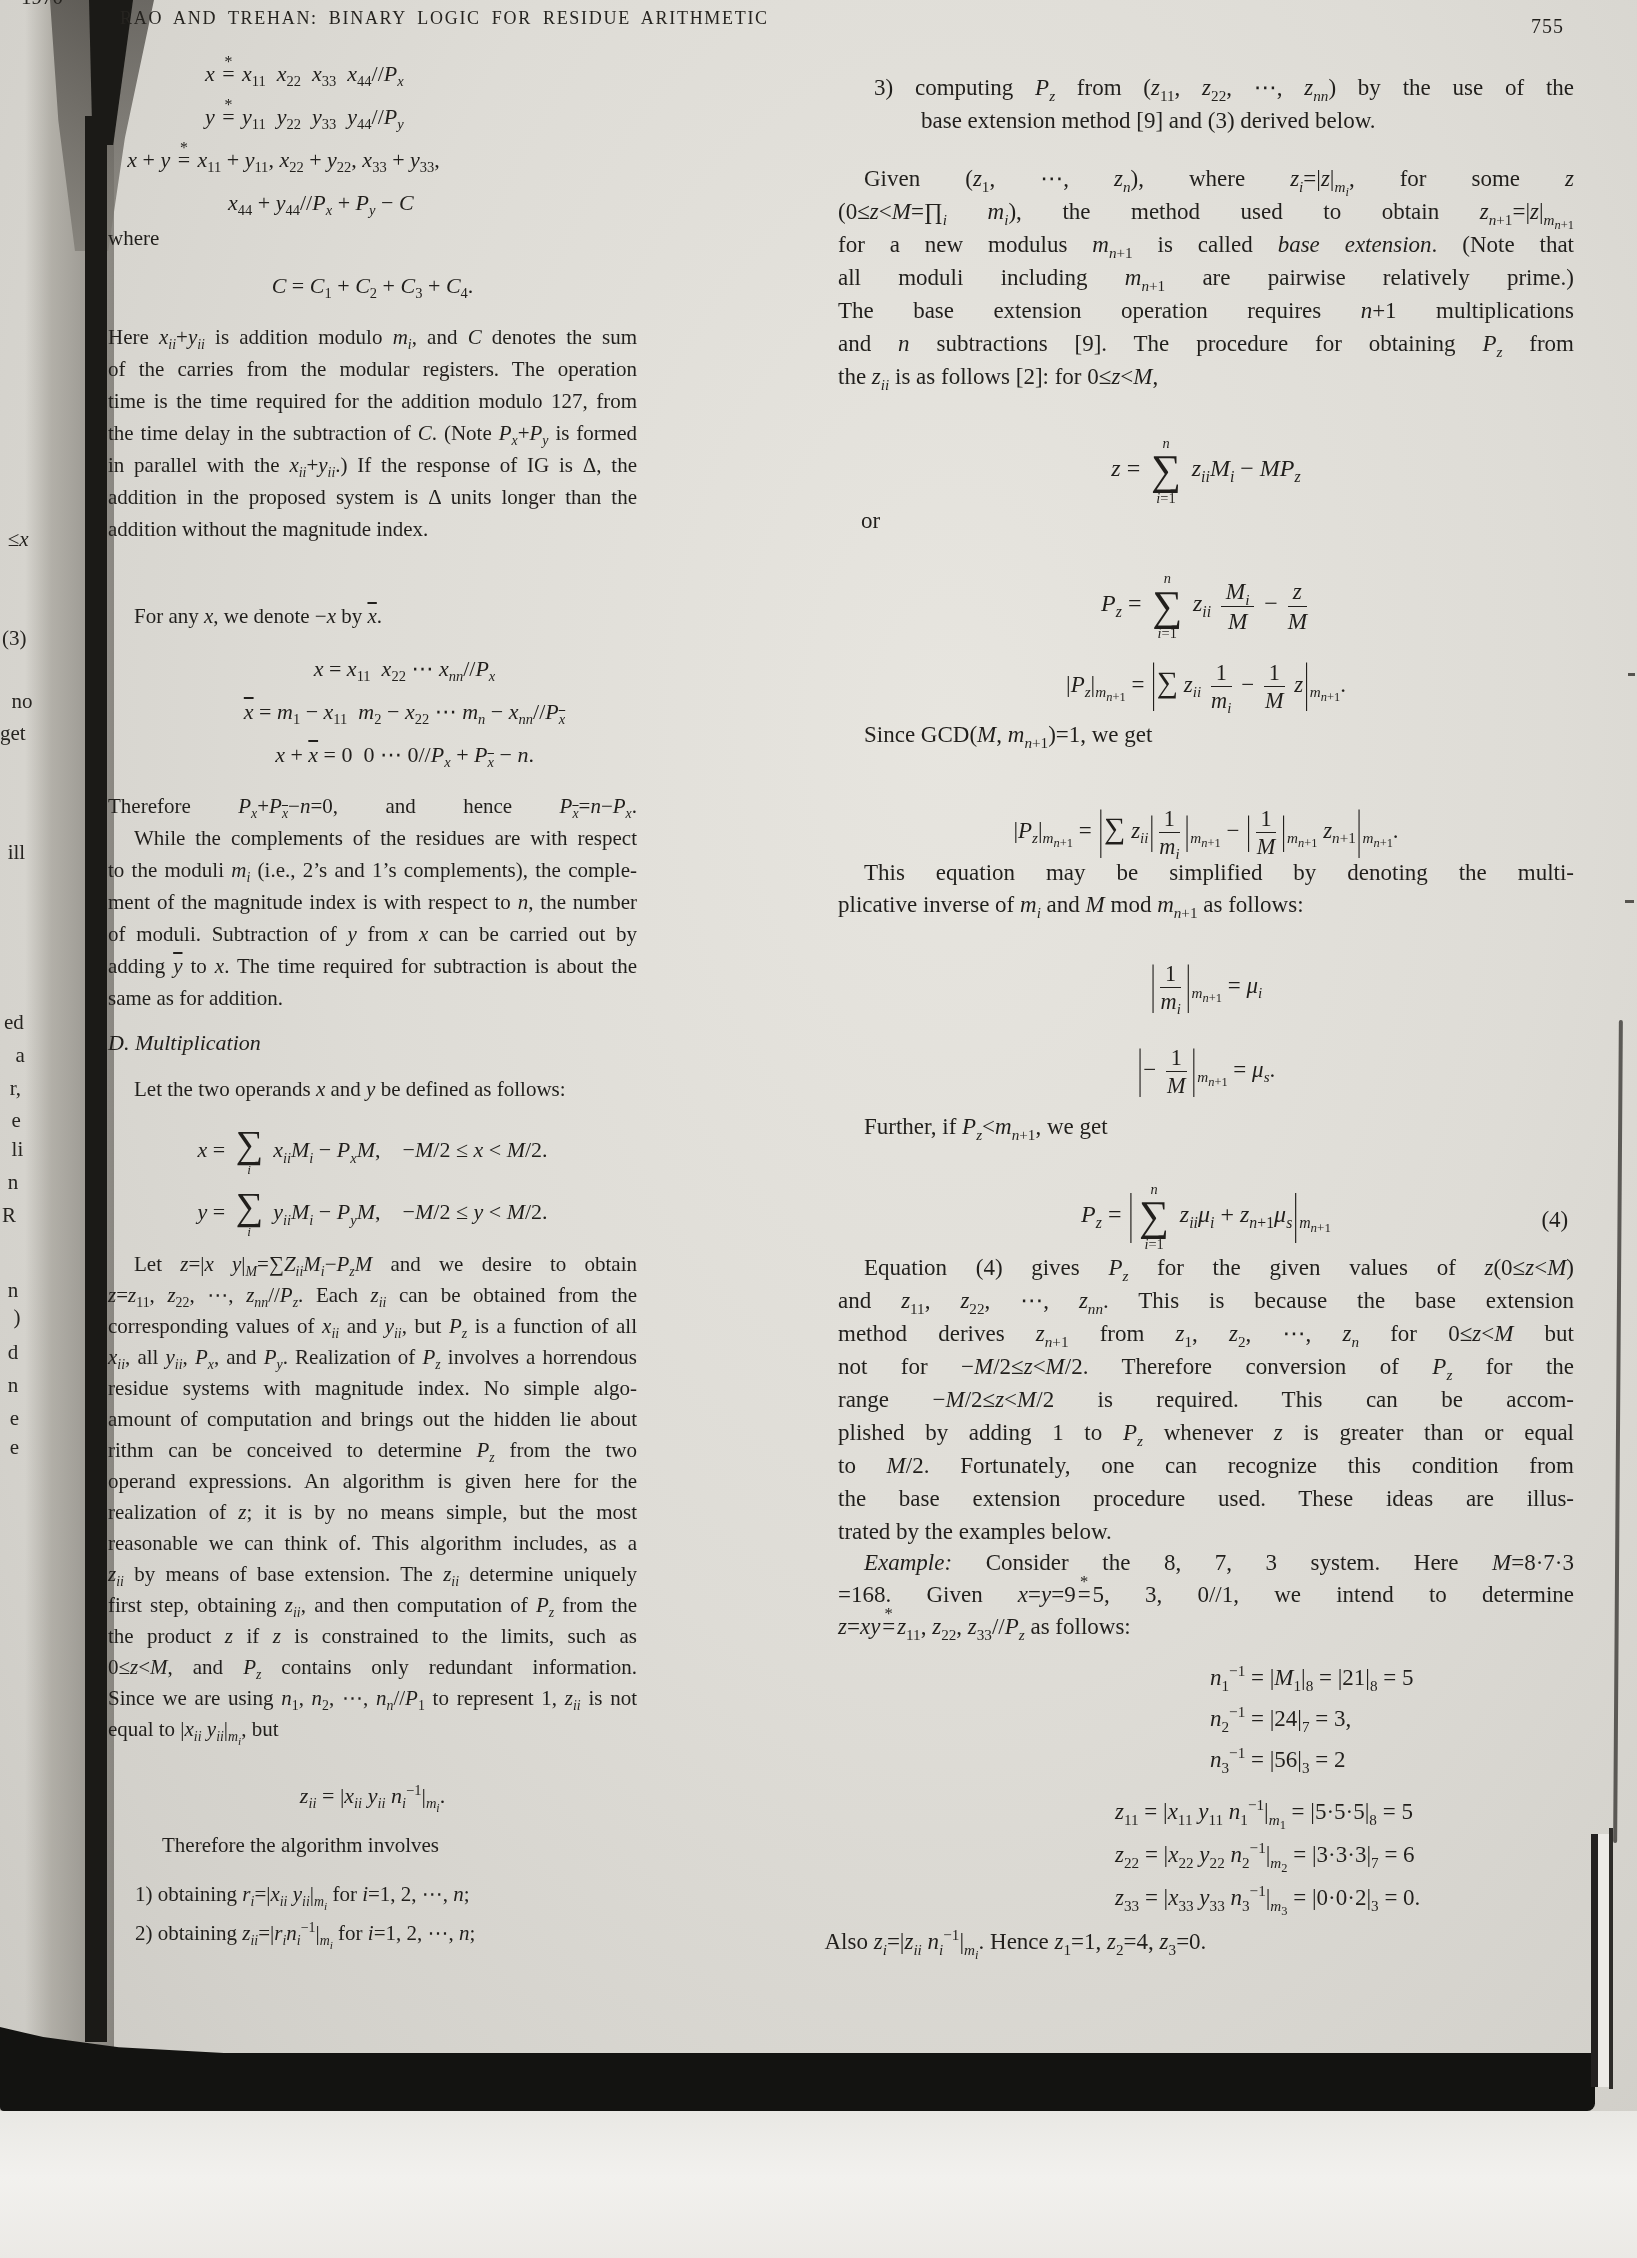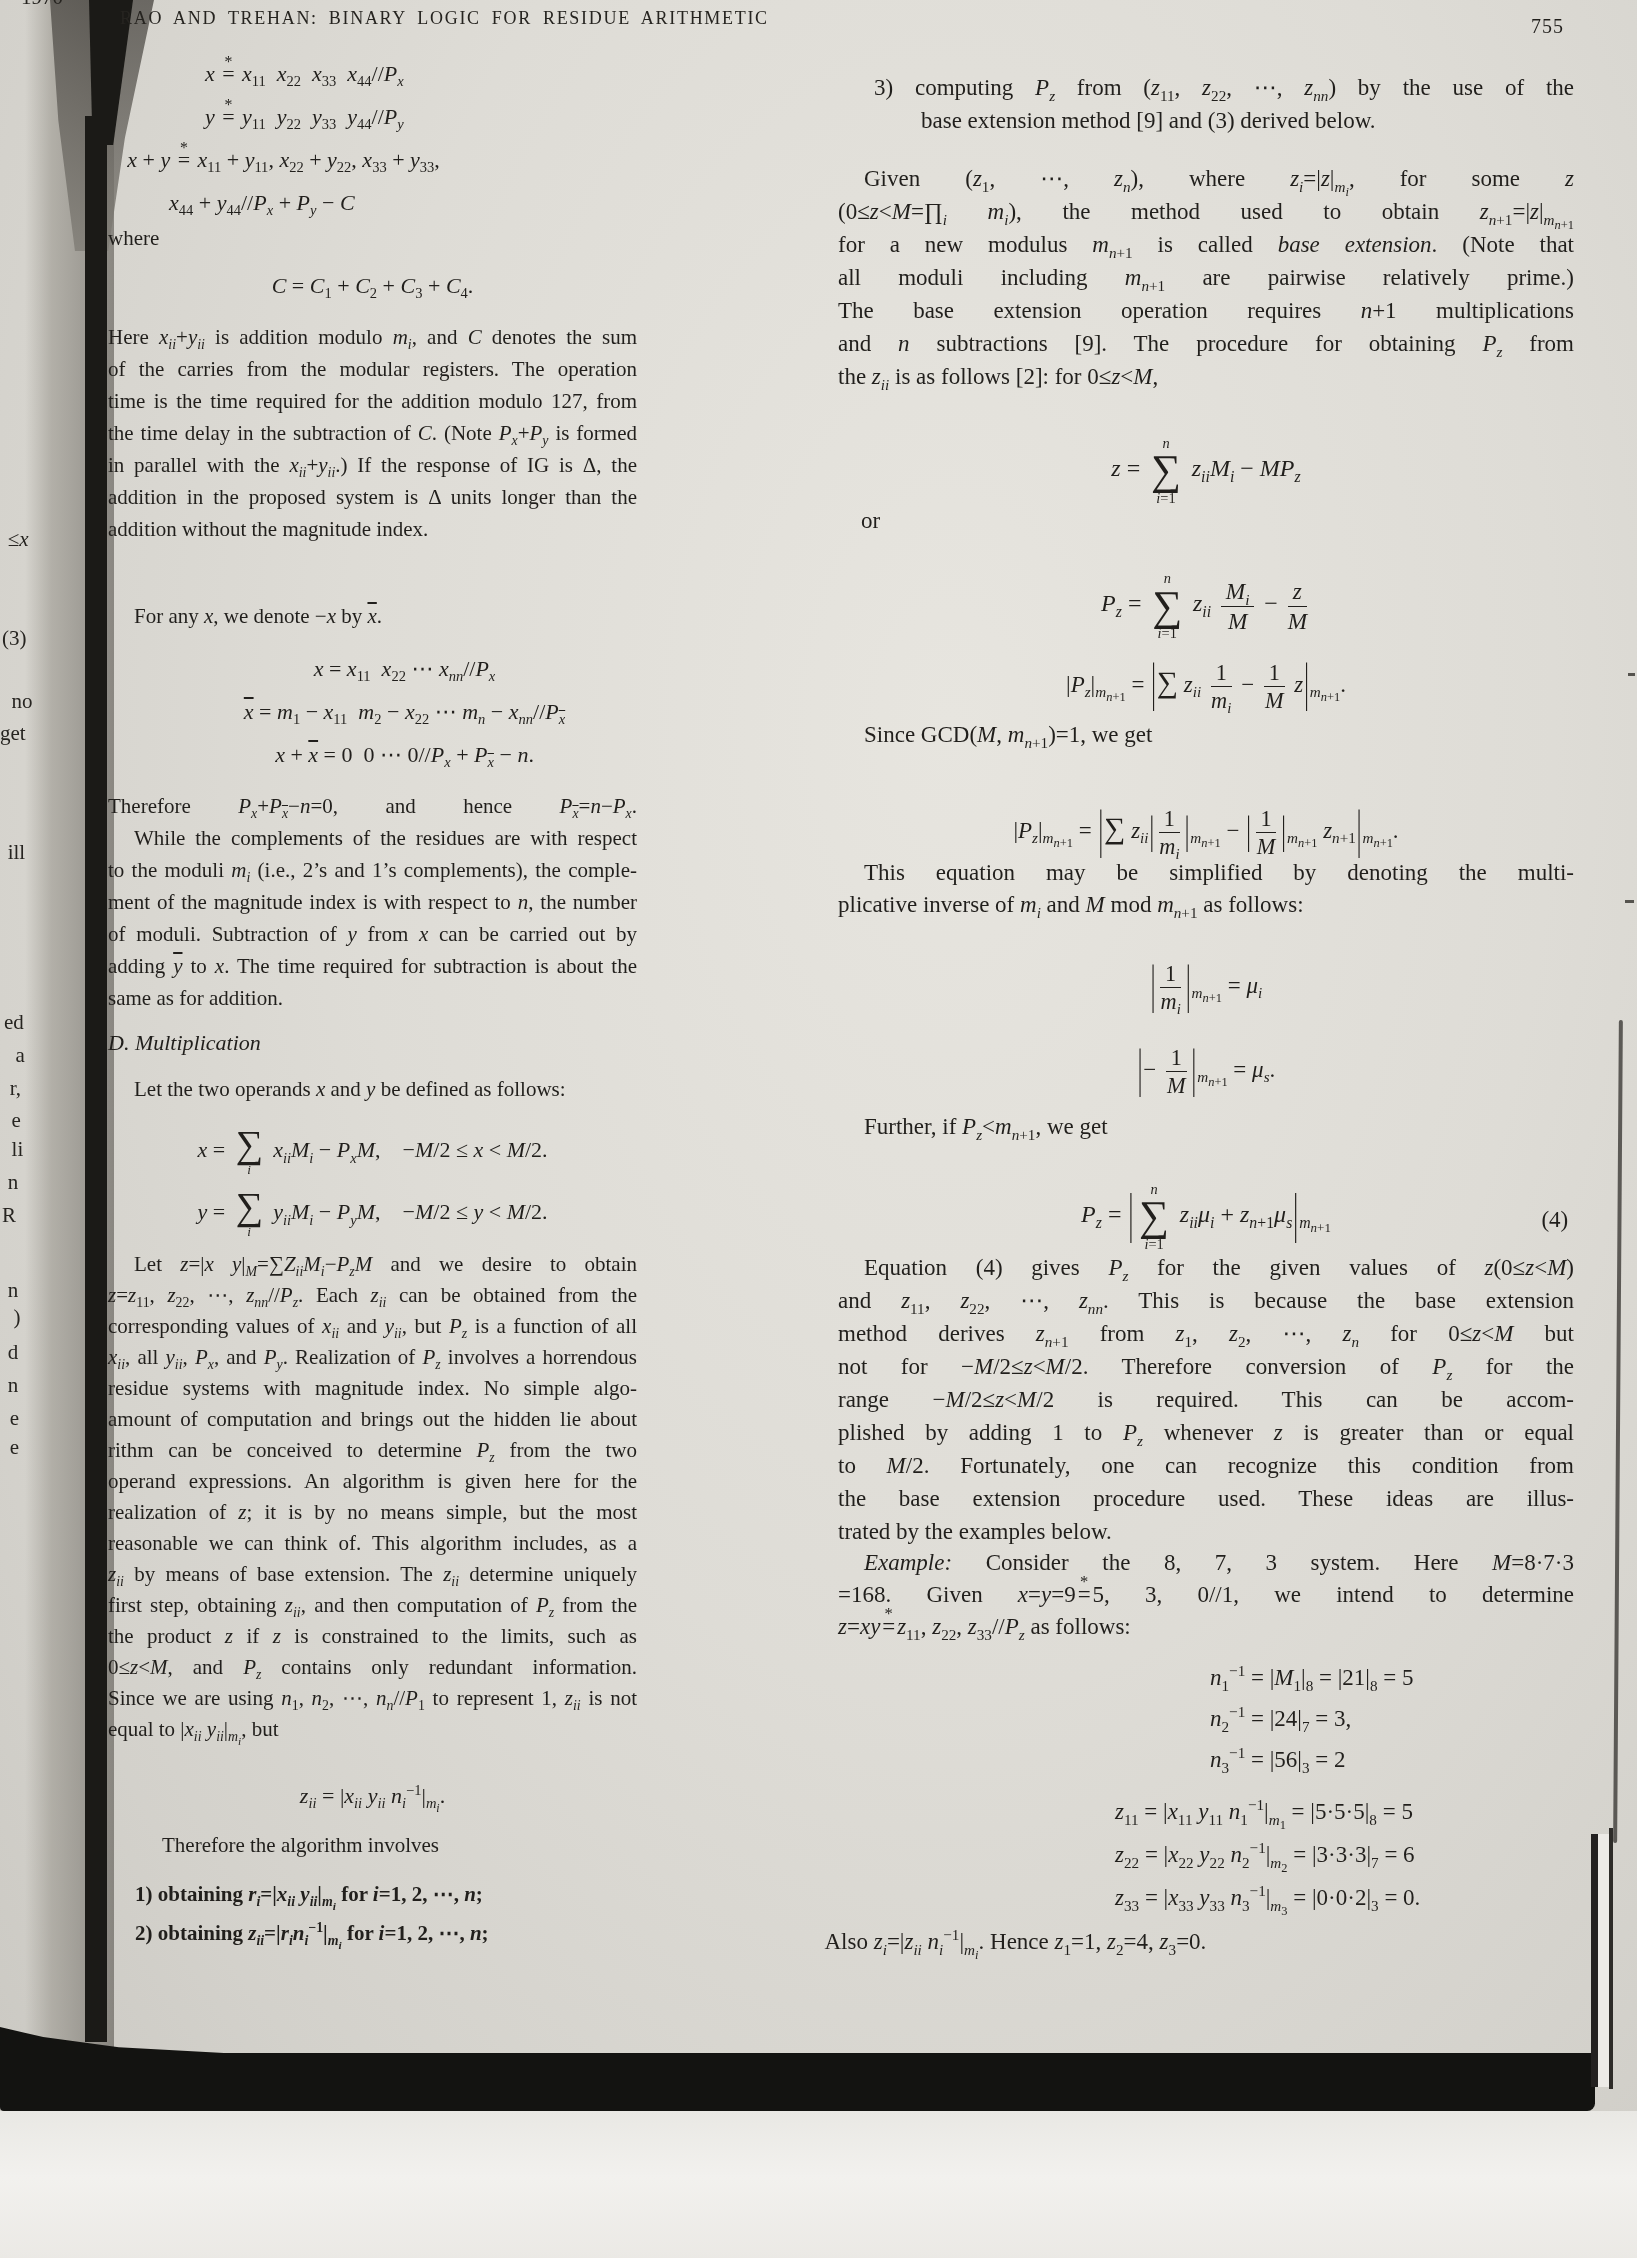--- a/index.html
+++ b/index.html
@@ -47,39 +47,39 @@
   .se::after{content:'*';position:absolute;left:50%;top:-.78em;transform:translateX(-50%);font-size:.72em;}
   .sum{display:inline-flex;flex-direction:column;align-items:center;vertical-align:middle;margin:0 4.8px;line-height:1;}
   .sum .sg{font-size:1.75em;line-height:.92;font-style:normal;}
   .sum .sl{font-size:.6em;line-height:1.15;}
   .fr{display:inline-flex;flex-direction:column;align-items:center;vertical-align:middle;margin:0 3.9px;line-height:1.12;font-size:.97em;}
   .fr .nu{border-bottom:1.9px solid currentColor;padding:0 4.8px 1px;}
   .fr .de{padding-top:1px;}
   .tb{display:inline-block;transform:scaleY(1.7);padding:0 1px;}
   .tb2{display:inline-block;transform:scaleY(2.25);padding:0 1px;}
   .big{font-size:1.3em;font-style:normal;}
-  .pa{padding-left:97px;}.pb{padding-left:19.3px;}.pc{padding-left:61px;}
+  .pa{padding-left:97px;}.pb{padding-left:19.3px;}.pc{padding-left:120px;}
   .pl36{padding-left:36px;}.pl86{padding-left:83px;}
   
   #l-eqadd{top:52px;line-height:43px;font-size:22px;}
   #l-where{top:222px;}
   #l-eqc{top:270px;font-size:22px;}
   #l-para-here{top:321px;}
   #l-h-comp{top:558px;font-style:italic;font-size:22px;}
   #l-forany{top:600px;}
   #l-eqcomp{top:647px;line-height:43px;font-size:22px;margin-left:32px;}
   #l-para-therefore{top:790px;}
   #l-h-mult{top:1027px;font-style:italic;font-size:22px;}
   #l-let{top:1073px;}
   #l-eqx{top:1120px;font-size:22px;height:64px;}
   #l-eqy{top:1182px;font-size:22px;height:64px;}
   #l-para-letz{top:1249px;line-height:31px;}
   #l-eqzii{top:1780px;font-size:22px;}
   #l-alg{top:1829px;padding-left:28px;}
-  #l-items{top:1875px;line-height:39px;padding-left:27px;font-weight:bold;}
+  #l-items{top:1875px;line-height:39px;padding-left:27px;}
   
   #r-item3{top:71px;}
   #r-given{top:162px;line-height:33px;}
   #r-eqz{top:427px;font-size:24px;height:87px;}
   #r-or{top:504px;padding-left:23px;}
   #r-eqpz1{top:560px;font-size:24px;height:92px;}
   #r-eqpz2{top:651px;font-size:23px;height:70px;}
   #r-since{top:718px;}
   #r-eqpz3{top:788px;font-size:23px;height:89px;}
   #r-simpl{top:857px;line-height:32px;}

